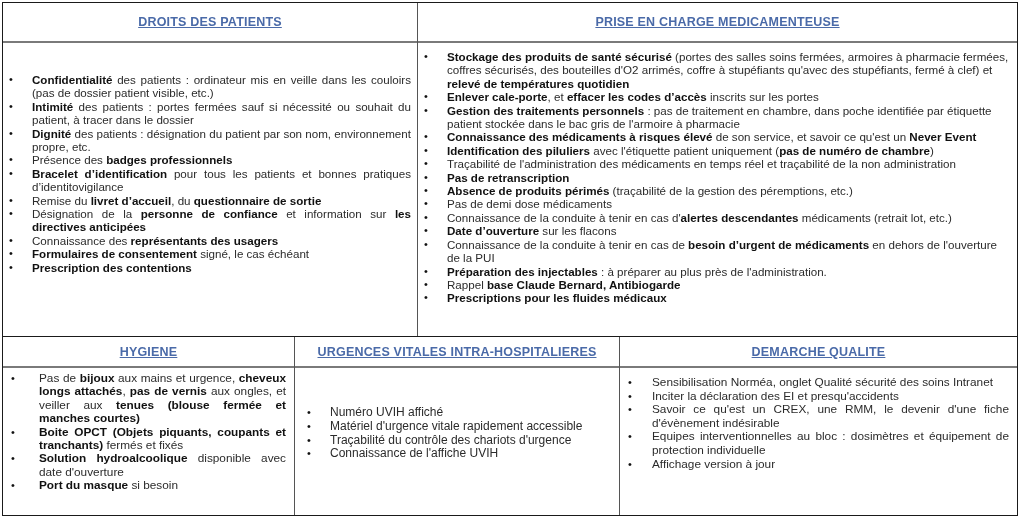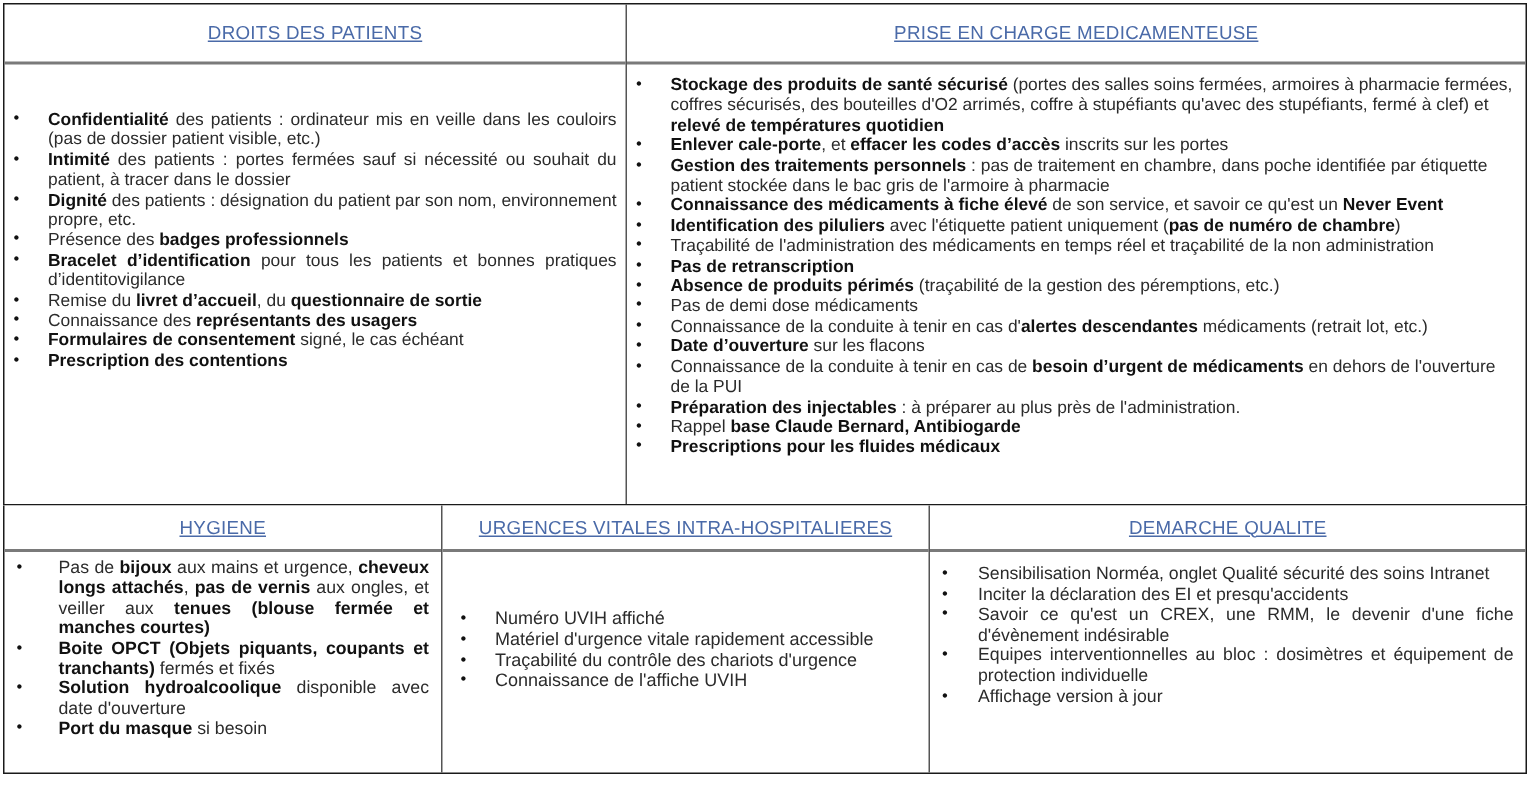--- a/index.html
+++ b/index.html
@@ -8,21 +8,21 @@
 
     .block { position: absolute; border: 1.5px solid #1a1a1a; background: #fff; }
     .cell { position: absolute; top: 0; bottom: 0; }
     .cell + .cell { border-left: 1.5px solid #555; }
     .head {
       position: absolute; left: 0; right: 0; top: 0;
       border-bottom: 2px solid #7a7a7a;
       display: flex; align-items: center; justify-content: center;
     }
     .head span {
-      color: #4a6aa8; font-weight: normal; text-decoration: underline;
+      color: #4a6aa8; font-weight: bold; text-decoration: underline;
       font-size: 12.5px; letter-spacing: 0.2px;
     }
     .body { position: absolute; left: 0; right: 0; bottom: 0; overflow: hidden; }
     ul { list-style: none; }
     li {
       position: relative; padding-left: 29px; padding-right: 6px;
       font-size: 11.6px; line-height: 13.4px; color: #2b2b2b;
     }
     li::before {
       content: "\2022"; position: absolute; left: 6px; top: 0; color: #111;
@@ -66,36 +66,37 @@
       <span>DROITS DES PATIENTS</span>
     </div>
     <div class="body">
       <ul>
           <li class="justify"><b>Confidentialité</b><span> des patients : ordinateur mis en veille dans les couloirs (pas de dossier patient visible, etc.)</span></li>
           <li class="justify"><b>Intimité</b><span> des patients : portes fermées sauf si nécessité ou souhait du patient, à tracer dans le dossier</span></li>
           <li class="justify"><b>Dignité</b><span> des patients : désignation du patient par son nom, environnement propre, etc.</span></li>
           <li class="justify"><span>Présence des </span><b>badges professionnels</b></li>
           <li class="justify"><b>Bracelet d’identification</b><span> pour tous les patients et bonnes pratiques d’identitovigilance</span></li>
           <li class="justify"><span>Remise du </span><b>livret d’accueil</b><span>, du </span><b>questionnaire de sortie</b></li>
+          <li class="justify"><span>Désignation de la </span><b>personne de confiance</b><span> et information sur </span><b>les directives anticipées</b></li>
           <li class="justify"><span>Connaissance des </span><b>représentants des usagers</b></li>
           <li class="justify"><b>Formulaires de consentement</b><span> signé, le cas échéant</span></li>
           <li class="justify"><b>Prescription des contentions</b></li>
         </ul>
     </div>
   </div>
   <div class="cell" id="c-prise">
     <div class="head">
       <span>PRISE EN CHARGE MEDICAMENTEUSE</span>
     </div>
     <div class="body">
       <ul>
           <li><b>Stockage des produits de santé sécurisé</b><span> (portes des salles soins fermées, armoires à pharmacie fermées, coffres sécurisés, des bouteilles d'O2 arrimés, coffre à stupéfiants qu'avec des stupéfiants, fermé à clef) et </span><b>relevé de températures quotidien</b></li>
           <li><b>Enlever cale-porte</b><span>, et </span><b>effacer les codes d’accès</b><span> inscrits sur les portes</span></li>
           <li><b>Gestion des traitements personnels</b><span> : pas de traitement en chambre, dans poche identifiée par étiquette patient stockée dans le bac gris de l'armoire à pharmacie</span></li>
-          <li><b>Connaissance des médicaments à fiche élevé</b><span> de son service, et savoir ce qu'est un </span><b>Never Event</b></li>
+          <li><b>Connaissance des médicaments à risques élevé</b><span> de son service, et savoir ce qu'est un </span><b>Never Event</b></li>
           <li><b>Identification des piluliers</b><span> avec l'étiquette patient uniquement (</span><b>pas de numéro de chambre</b><span>)</span></li>
           <li><span>Traçabilité de l'administration des médicaments en temps réel et traçabilité de la non administration</span></li>
           <li><b>Pas de retranscription</b></li>
           <li><b>Absence de produits périmés</b><span> (traçabilité de la gestion des péremptions, etc.)</span></li>
           <li><span>Pas de demi dose médicaments</span></li>
           <li><span>Connaissance de la conduite à tenir en cas d'</span><b>alertes descendantes</b><span> médicaments (retrait lot, etc.)</span></li>
           <li><b>Date d’ouverture</b><span> sur les flacons</span></li>
           <li><span>Connaissance de la conduite à tenir en cas de </span><b>besoin d’urgent de médicaments</b><span> en dehors de l'ouverture de la PUI</span></li>
           <li><b>Préparation des injectables</b><span> : à préparer au plus près de l'administration.</span></li>
           <li><span>Rappel </span><b>base Claude Bernard, Antibiogarde</b></li>

